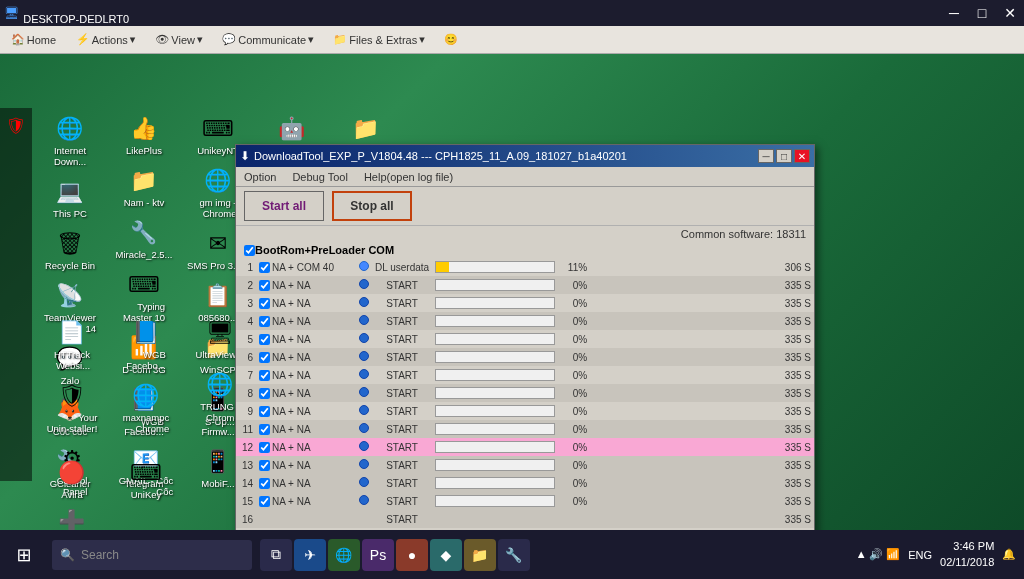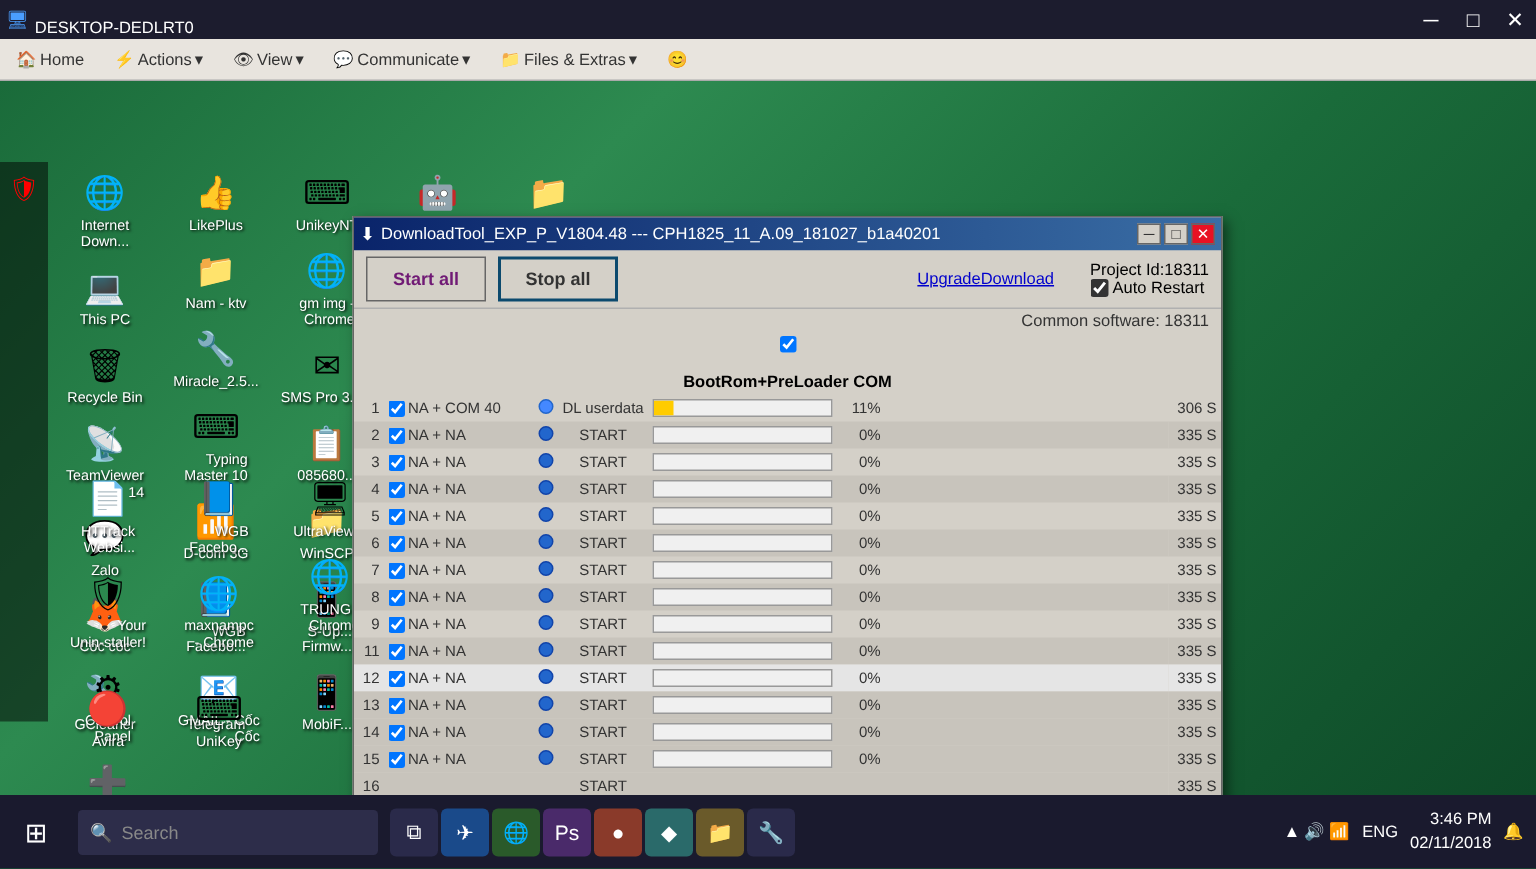--- a/index.html
+++ b/index.html
@@ -207,21 +207,21 @@
     }
 
     .dl-btn-start {
       background: #d4d0c8;
       color: #701a75;
     }
 
     .dl-btn-stop {
       background: #d4d0c8;
       color: #333;
-      border: 2px solid #0c4a6e;
+      border: 2px solid #c2410c;
     }
 
     .dl-upgrade-area {
       margin-left: auto;
       display: flex;
       align-items: center;
       gap: 4px;
       font-size: 11px;
     }
 
@@ -244,23 +244,22 @@
       flex: 1;
       overflow-y: auto;
       background: #d4d0c8;
     }
 
     
     .dl-section-header {
       padding: 2px 8px;
       font-size: 11px;
       display: flex;
-      align-items: center;
-      gap: 14px;
-      flex-direction: column;
+      align-items: flex-end;
+      gap: 0;
     }
 
     
     .dl-table {
       width: 100%;
       border-collapse: collapse;
     }
 
     .dl-table tr {
       height: 18px;
@@ -684,34 +683,29 @@
   <div class="dl-window">
 
     <div class="dl-titlebar">
       <span style="margin-right:4px;font-size:12px;">⬇</span>
       <span class="dl-titlebar-title">DownloadTool_EXP_P_V1804.48 --- CPH1825_11_A.09_181027_b1a40201</span>
       <div class="dl-titlebar-btn">─</div>
       <div class="dl-titlebar-btn">□</div>
       <div class="dl-titlebar-btn" style="background:#e81123;color:white;">✕</div>
     </div>
 
+    <div class="dl-menubar">
+      <div class="dl-menu-item">Option</div>
+      <div class="dl-menu-item">Debug Tool</div>
+      <div class="dl-menu-item">Help(open log file)</div>
+    </div>
 
     <div class="dl-toolbar">
       <button class="dl-btn dl-btn-start">Start all</button>
       <button class="dl-btn dl-btn-stop">Stop all</button>
-      <div class="dl-upgrade-area">
-        <span style="color:#0000cc;font-size:11px;text-decoration:underline;cursor:pointer;">UpgradeDownload</span>
-        <div style="margin-left:20px;font-size:11px;">
-          <div>Project Id:18311</div>
-          <div style="display:flex;align-items:center;gap:3px;">
-            <input type="checkbox" checked="" class="dl-checkbox" style="">
-            <span>Auto Restart</span>
-          </div>
-        </div>
-      </div>
     </div>
 
     <div class="dl-info-bar">
       <span>Common software: 18311</span>
     </div>
 
     <div class="dl-section-header">
       <input type="checkbox" checked="" class="row-cb" style="">
       <span style="font-size:11px;font-weight:bold;">BootRom+PreLoader COM</span>
     </div>
@@ -912,21 +906,21 @@
               <td>
                 <div class="dl-progress-area">
                   <div class="dl-progress-bar">
                     <div class="dl-progress-fill" style="width: 0%;"></div>
                   </div>
                   <span class="dl-progress-text">0%</span>
                 </div>
               </td>
               <td class="dl-row-time">335 S</td>
             </tr>
-            <tr style="background: #e5e5e5;">
+            <tr style="background: #f9a8d4;">
               <td class="dl-row-num">12</td>
               <td class="dl-row-port">
                 <label style="display:flex;align-items:center;gap:2px;">
                   <input type="checkbox" checked="" class="row-cb" style="">
                   <span style="font-size:10px;">NA + NA</span>
                 </label>
               </td>
               <td class="dl-row-indicator"><span class="indicator-blue"></span></td>
               <td class="dl-row-action">START</td>
               <td>

